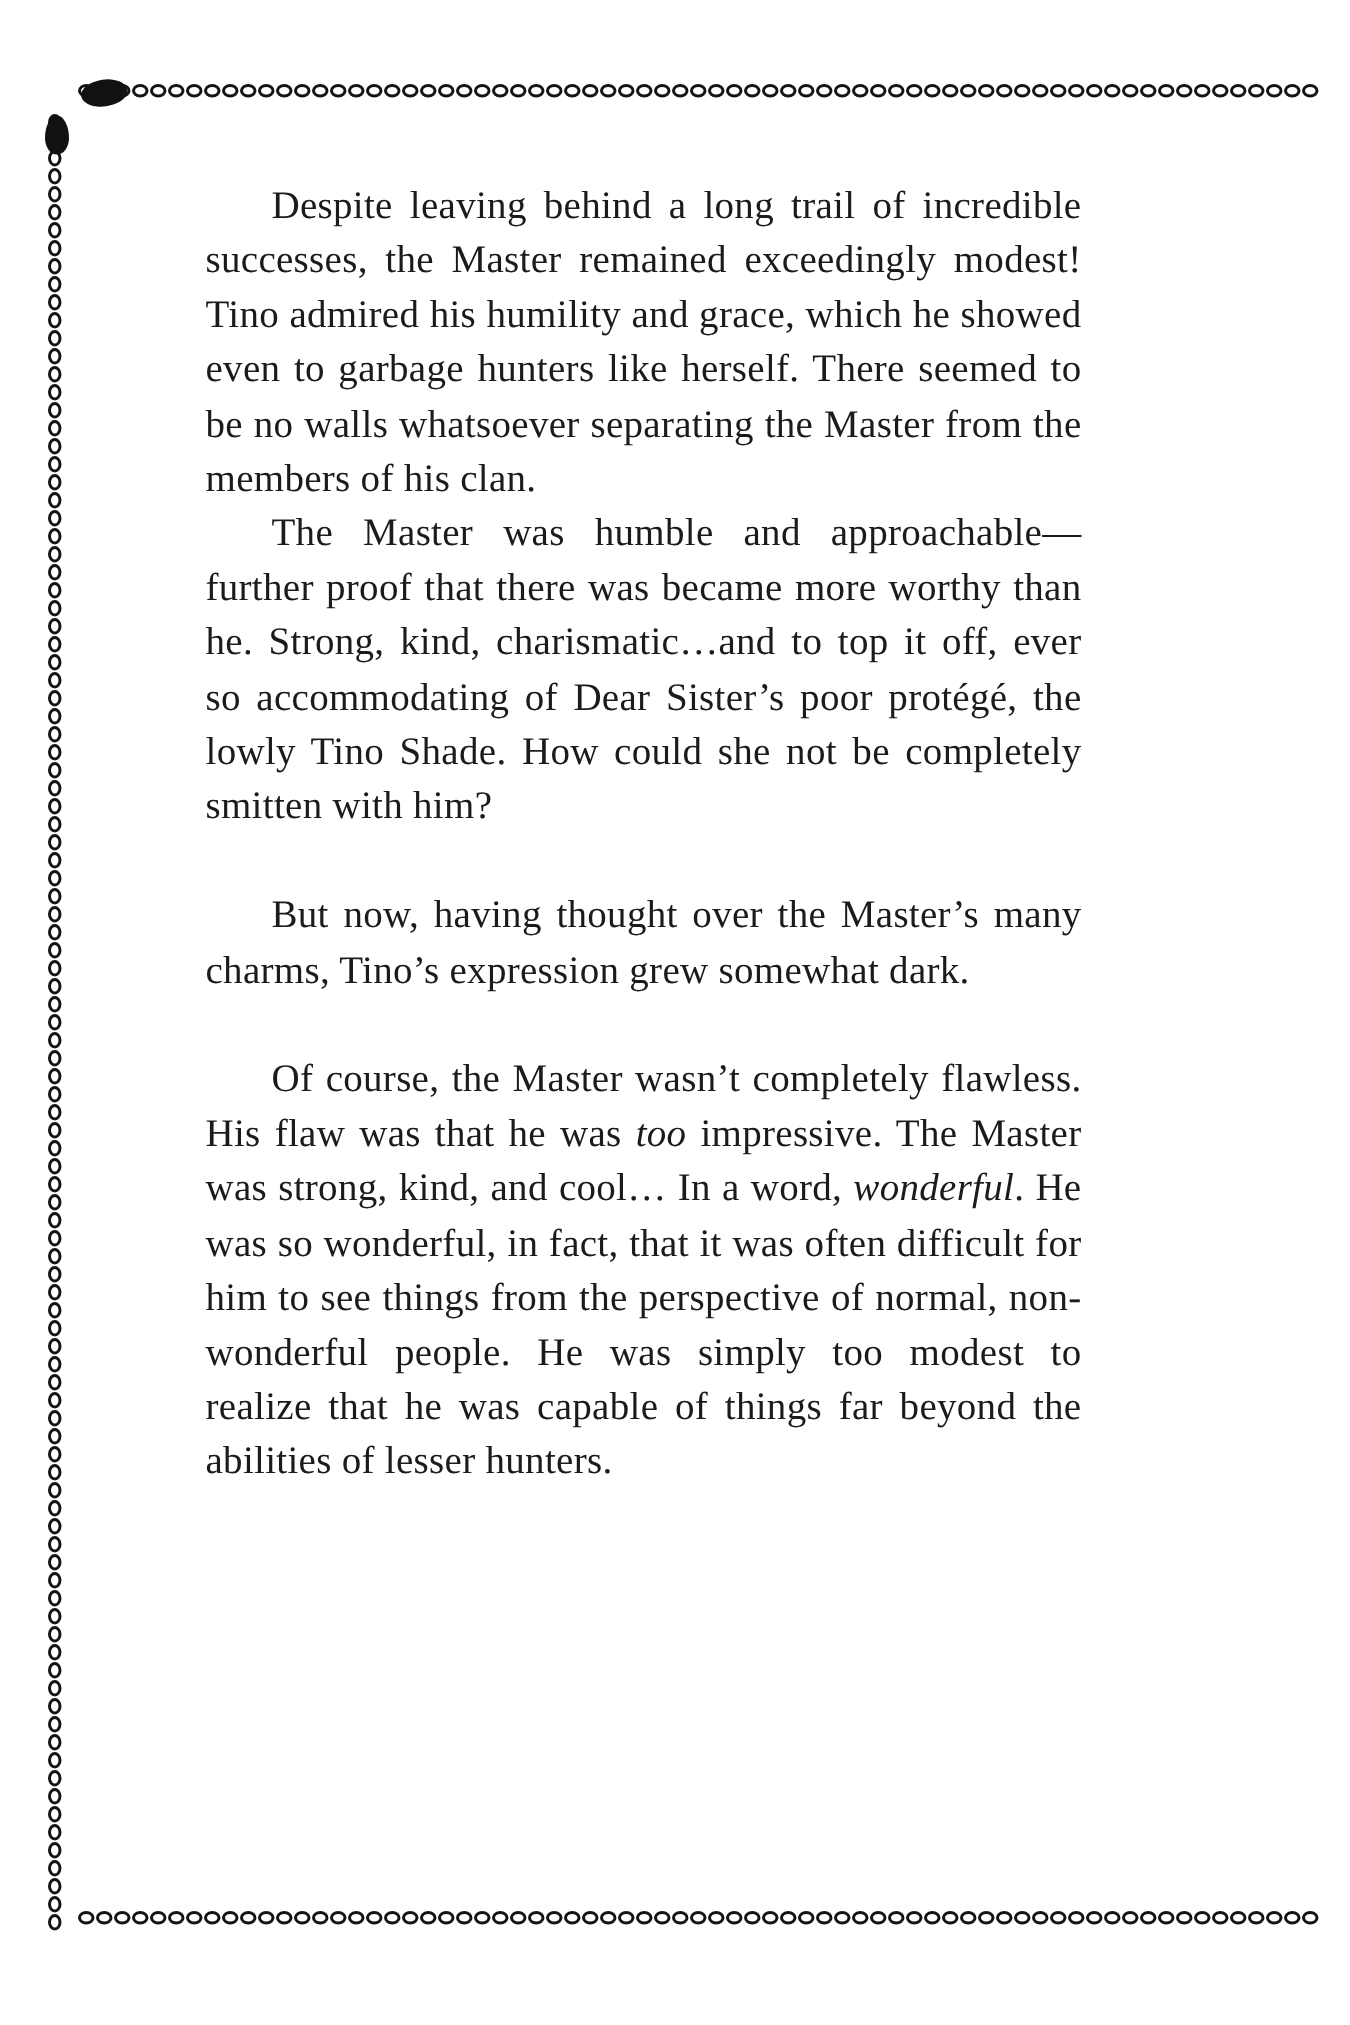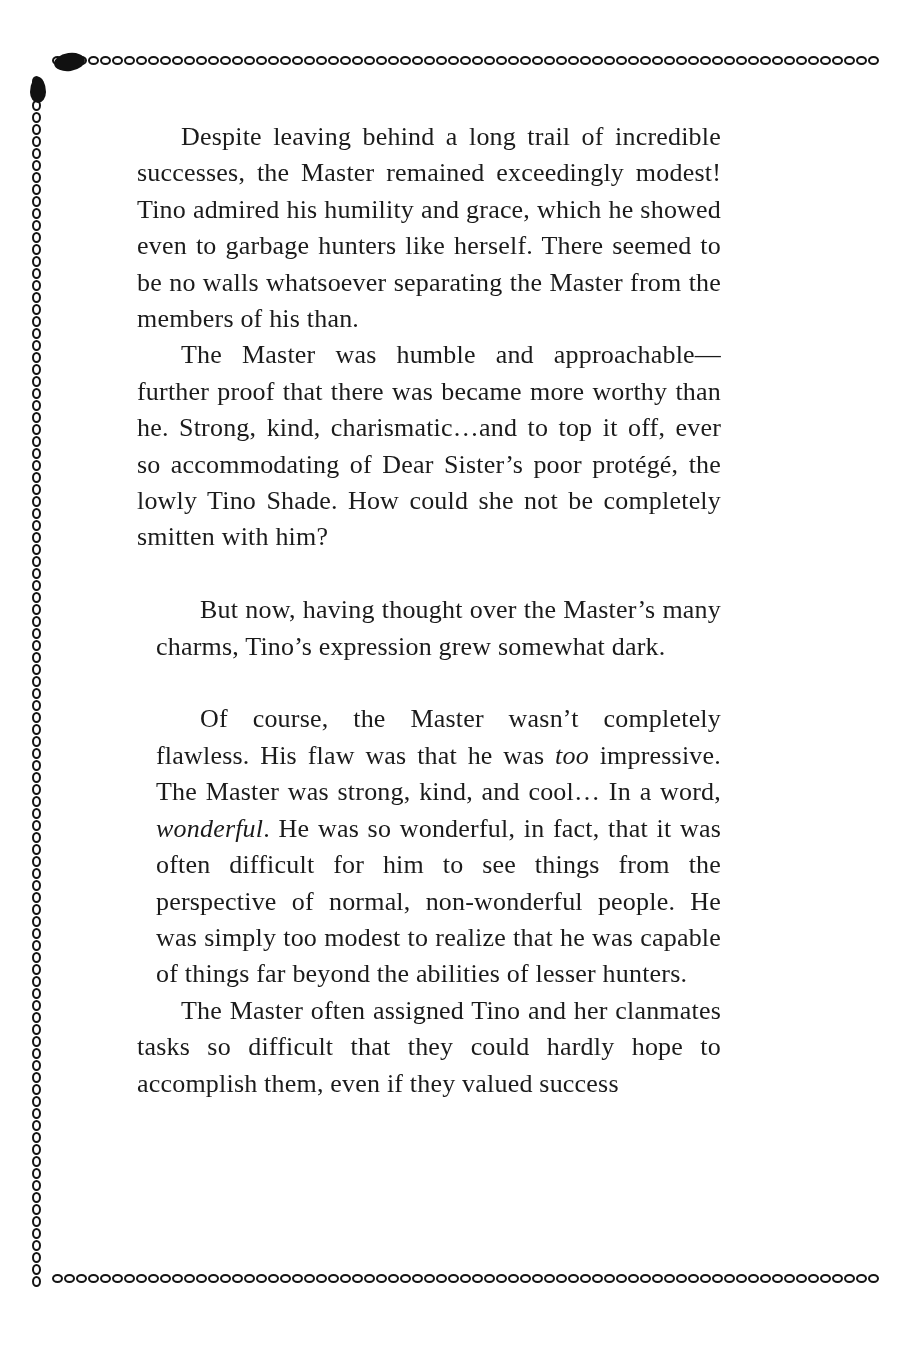--- a/index.html
+++ b/index.html
@@ -62,21 +62,20 @@
     line-height: 36.4px;
     text-align: justify;
     letter-spacing: 0.2px;
   }
   .text-block p {
     margin: 0;
     text-indent: 44px;
   }
   .text-block p.spacer {
     margin-top: 36.4px;
-    margin-left: 19px;
   }
   .text-block em {
     font-style: italic;
   }
 </style>
 </head>
 <body>
 
 <div class="chain chain-top">
     <span class="link-h"></span>
@@ -320,18 +319,17 @@
     <span class="link-h"></span>
     <span class="link-h"></span>
     <span class="link-h"></span>
     <span class="link-h"></span>
     <span class="link-h"></span>
   </div>
 <div class="bead-top"></div>
 <div class="bead-left"></div>
 
 <div class="text-block">
-    <p><span>Despite leaving behind a long trail of incredible successes, the Master remained exceedingly modest! Tino admired his humility and grace, which he showed even to garbage hunters like herself. There seemed to be no walls whatsoever separating the Master from the members of his than.</span></p>
+    <p><span>Despite leaving behind a long trail of incredible successes, the Master remained exceedingly modest! Tino admired his humility and grace, which he showed even to garbage hunters like herself. There seemed to be no walls whatsoever separating the Master from the members of his clan.</span></p>
     <p><span>The Master was humble and approachable—further proof that there was became more worthy than he. Strong, kind, charismatic…and to top it off, ever so accommodating of Dear Sister’s poor protégé, the lowly Tino Shade. How could she not be completely smitten with him?</span></p>
     <p class="spacer"><span>But now, having thought over the Master’s many charms, Tino’s expression grew somewhat dark.</span></p>
     <p class="spacer"><span>Of course, the Master wasn’t completely flawless. His flaw was that he was </span><em>too</em><span> impressive. The Master was strong, kind, and cool… In a word, </span><em>wonderful</em><span>. He was so wonderful, in fact, that it was often difficult for him to see things from the perspective of normal, non-wonderful people. He was simply too modest to realize that he was capable of things far beyond the abilities of lesser hunters.</span></p>
-    <p><span>The Master often assigned Tino and her clanmates tasks so difficult that they could hardly hope to accomplish them, even if they valued success</span></p>
   </div>
 
 </body></html>

